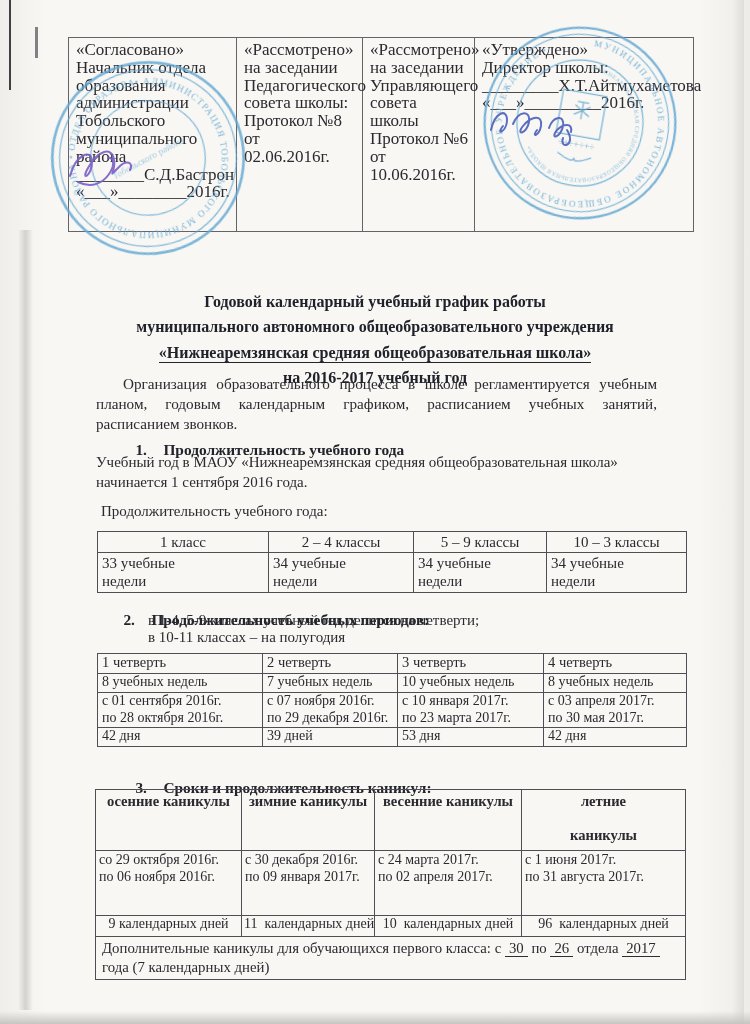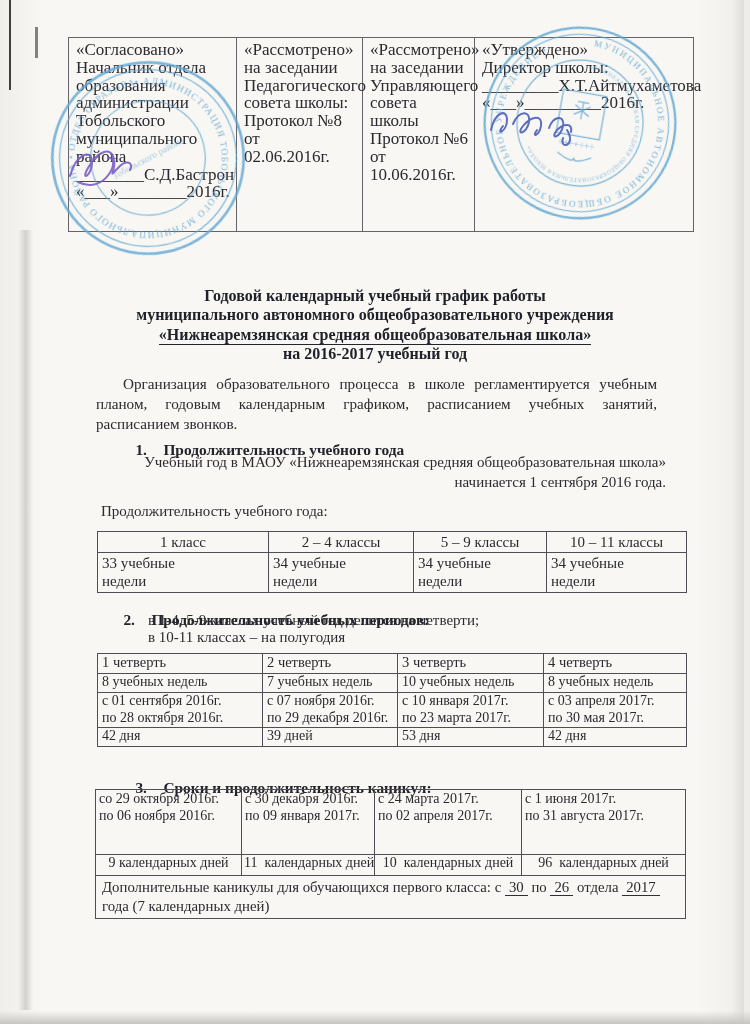--- a/index.html
+++ b/index.html
@@ -49,30 +49,30 @@
   .t-vac{left:95px;top:789px;width:590px;}
   .t-vac td{border:1px solid #4e4e54;font-size:14px;line-height:16.8px;}
   .t-vac .hc{font-weight:bold;text-align:center;font-size:14.6px;height:54px;padding:3px 4px;white-space:pre-line;}
   .t-vac .dtc{white-space:pre-line;height:62px;padding:1px 3px;}
   .t-vac .dyc{height:20px;text-align:center;white-space:pre;padding:0 2px;}
   .t-vac .xc{font-size:14.8px;line-height:19px;padding:2px 6px;white-space:normal;}
   .ul{border-bottom:1.3px solid #2e2e34;padding:0 4px;}
 
   
   .title-wrap{top:286px;left:60px;width:630px;text-align:center;}
-  .title-line{font-weight:bold;font-size:16px;line-height:19.4px;color:#20222b;}
+  .title-line{font-weight:bold;font-size:16px;line-height:19.4px;color:#20222b;margin-top:6px;}
   .school-underline{border-bottom:1.6px solid #23252e;padding-bottom:1px;}
 
   .intro{top:374px;left:96px;width:561px;font-size:15.2px;line-height:20px;
     text-align:justify;text-indent:27px;}
 
   .sec{font-weight:bold;font-size:15.4px;color:#22242c;white-space:pre;}
   .sec .num{display:inline-block;width:28px;}
   .sub{font-size:15px;line-height:17px;white-space:pre;}
-  .body-text{font-size:15px;line-height:19.5px;white-space:pre-line;text-align:right;}
+  .body-text{font-size:15px;line-height:19.5px;white-space:pre-line;}
 
   
   .stamp{filter:blur(0.35px);pointer-events:none;}
   .stamp-left{left:44px;top:54px;width:208px;height:208px;transform:rotate(-10deg);opacity:.82;}
   .stamp-right{left:477px;top:20px;width:206px;height:206px;transform:rotate(10deg);opacity:.85;}
   .sig{pointer-events:none;}
 </style>
 </head>
 <body>
 
@@ -196,21 +196,21 @@
         <col style="width:171px">
         <col style="width:145px">
         <col style="width:133px">
         <col style="width:140px">
       </colgroup>
     <tbody>
       <tr>
         <td class="hc">1 класс</td>
         <td class="hc">2 – 4 классы</td>
         <td class="hc">5 – 9 классы</td>
-        <td class="hc">10 – 11 классы</td>
+        <td class="hc">10 – 3 классы</td>
       </tr>
       <tr>
         <td class="dc">33 учебные
 недели</td>
         <td class="dc">34 учебные
 недели</td>
         <td class="dc">34 учебные
 недели</td>
         <td class="dc">34 учебные
 недели</td>
@@ -269,20 +269,28 @@
 
   <table class="abs t-vac">
     <colgroup>
         <col style="width:146px">
         <col style="width:133px">
         <col style="width:147px">
         <col style="width:164px">
       </colgroup>
     <tbody>
       <tr>
+        <td class="hc">осенние каникулы</td>
+        <td class="hc">зимние каникулы</td>
+        <td class="hc">весенние каникулы</td>
+        <td class="hc">летние
+
+каникулы</td>
+      </tr>
+      <tr>
         <td class="dtc">со 29 октября 2016г.
 по 06 ноября 2016г.</td>
         <td class="dtc">с  30 декабря 2016г.
 по  09 января 2017г.</td>
         <td class="dtc">с 24 марта 2017г.
 по 02 апреля 2017г.</td>
         <td class="dtc">с  1 июня 2017г.
 по 31 августа 2017г.</td>
       </tr>
       <tr>

